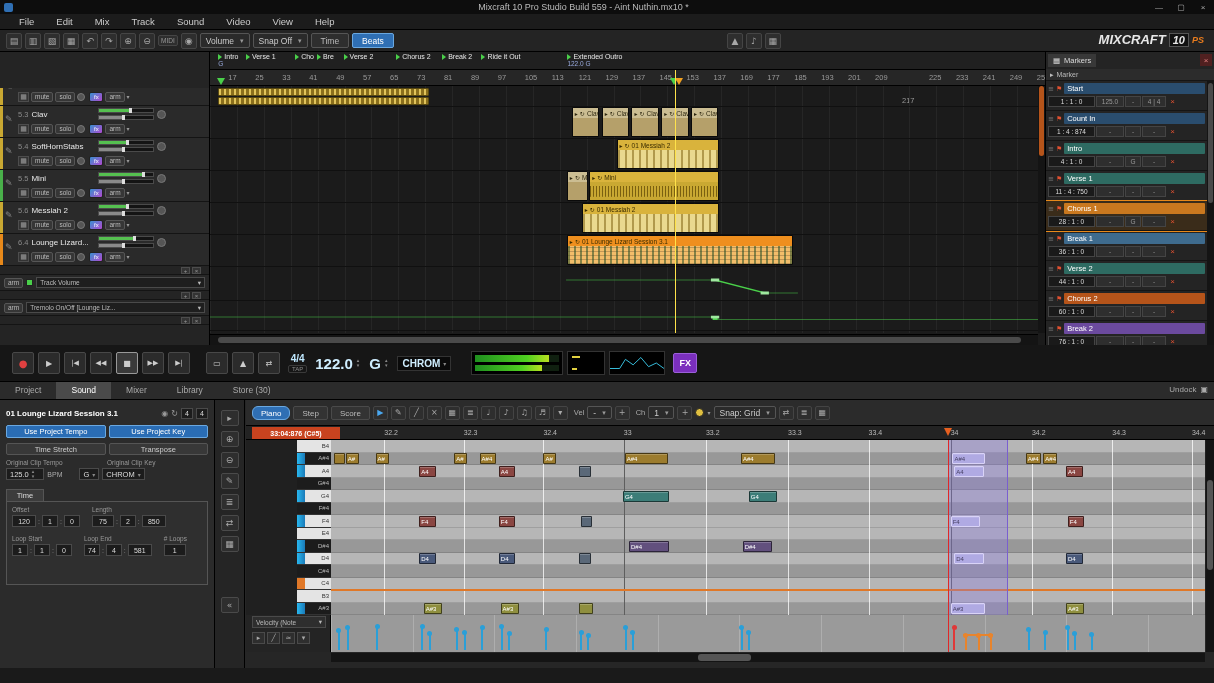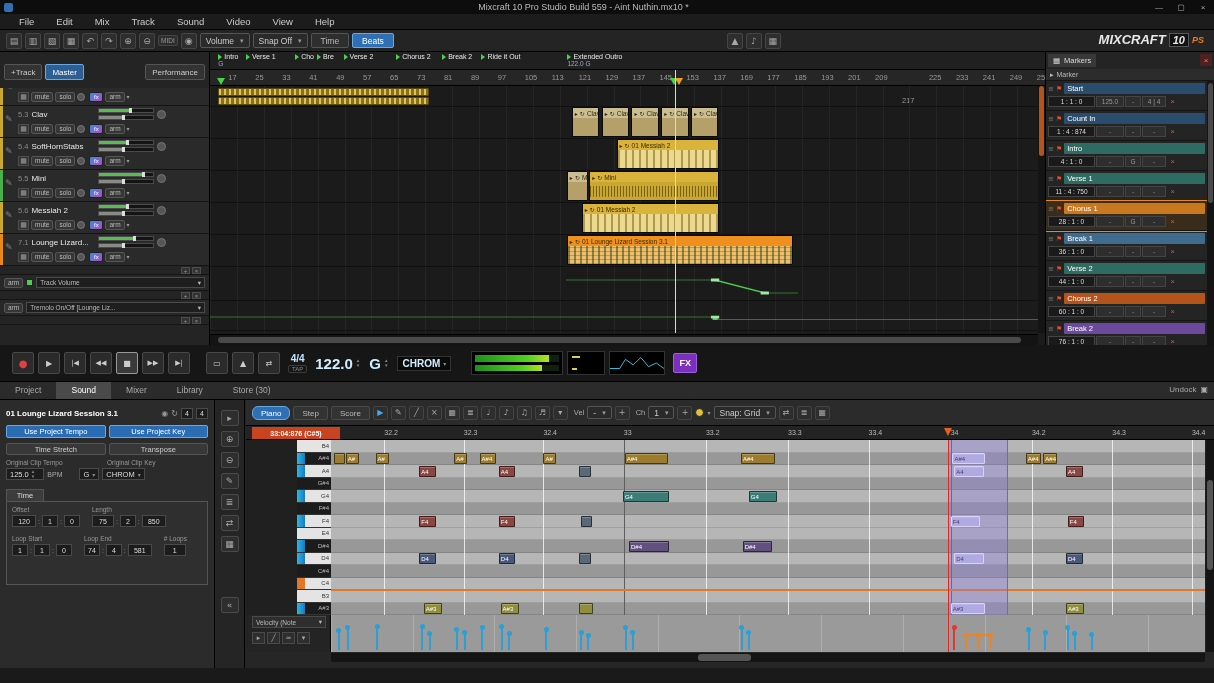--- a/index.html
+++ b/index.html
@@ -273,25 +273,20 @@
     <div id="logo">
       <span>MIXCRAFT</span>
       <span class="num">10</span>
       <span class="ps">PS</span>
     </div>
   </div>
 
   <div id="arrange">
 
     <div id="track-panel">
-      <div id="tp-header">
-        <span class="tph-btn">+Track</span>
-        <span class="tph-btn master">Master</span>
-        <span class="tph-btn" style="margin-left:auto">Performance</span>
-      </div>
       <div id="track-rows">
           <div class="track-clip-wrap">
             <div class="track-row">
   <div class="tr-color" style="background:#c9a832"></div>
   <span class="tr-pencil ico">✎</span>
   <div class="tr-main">
     <div class="tr-top">
       <span class="tr-num"></span>
       <span class="tr-title"></span>
 
@@ -426,21 +421,21 @@
       <span class="tb-btn">arm</span>
       <span class="tb-caret ico">▾</span>
     </div>
   </div>
           </div>
           <div class="track-row">
   <div class="tr-color" style="background:#e8891a"></div>
   <span class="tr-pencil ico">✎</span>
   <div class="tr-main">
     <div class="tr-top">
-      <span class="tr-num">7.1</span>
+      <span class="tr-num">6.4</span>
       <span class="tr-title">Lounge Lizard...</span>
       <span class="tr-sliders">
         <span class="sl">
                     <i style="width:62%;background:#55c050"></i>
                     <b style="left:62%"></b>
                   </span>
         <span class="sl">
                     <i style="width:42%;background:#8a8a8a"></i>
                     <b style="left:42%"></b>
                   </span>

